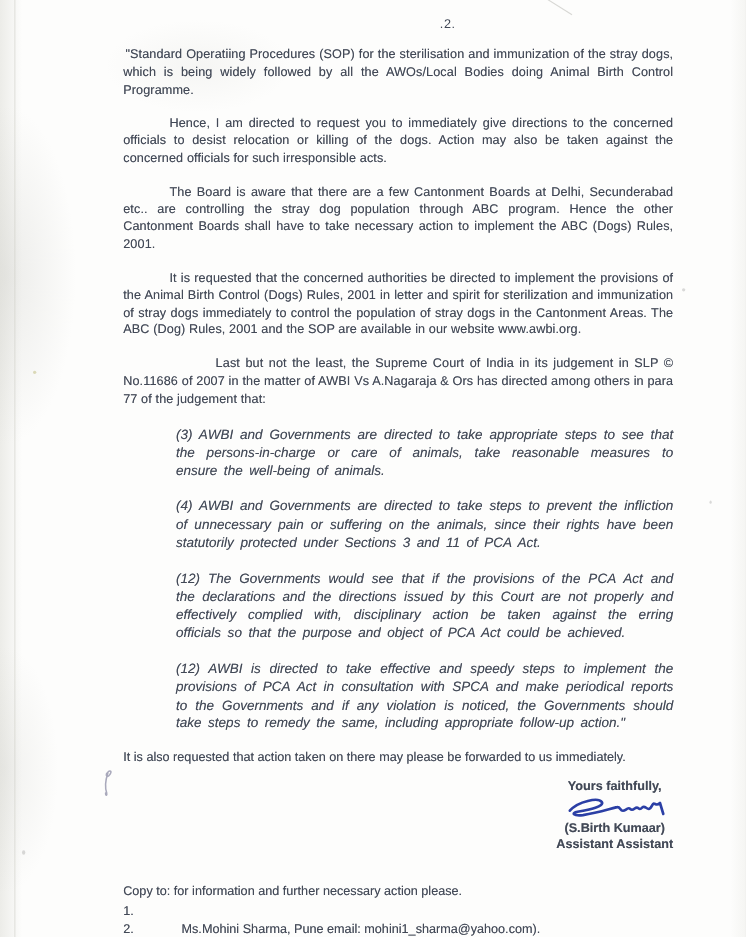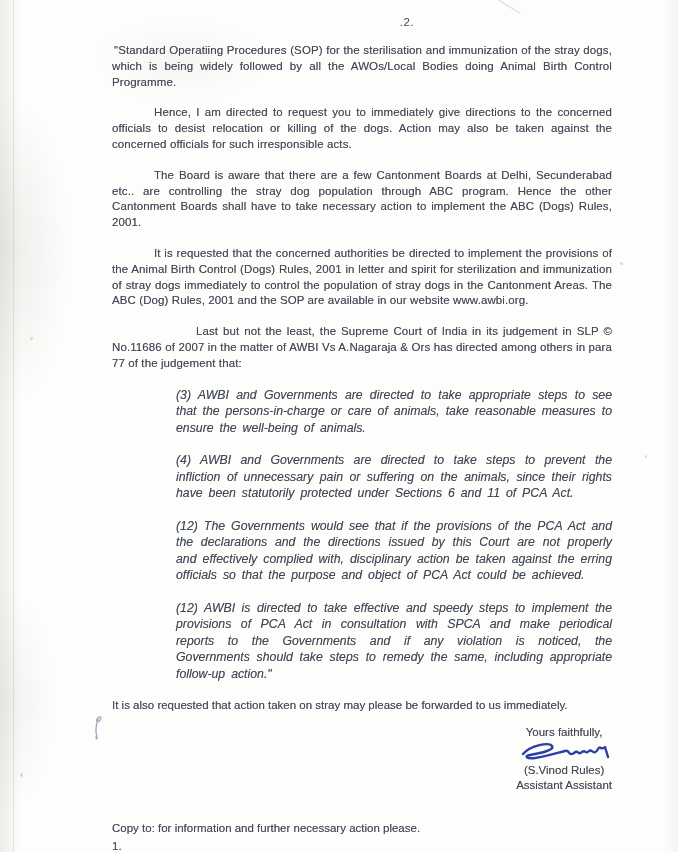--- a/index.html
+++ b/index.html
@@ -41,33 +41,34 @@
     margin-bottom: 15px; text-indent: 42px;
     letter-spacing: 0.1px;
     text-shadow: 0 0 0.4px rgba(62,68,80,0.55);
   }
   .para.no-indent { text-indent: 2px; }
   .para.deep-indent { text-indent: 84px; }
   .para .weblink { text-underline-offset: 2px; }
   .quote {
     font-style: italic;
     font-size: 12.3px; line-height: 16.5px; text-align: justify;
-    margin: 0 0 16px 64px;
+    margin: 0 0 16px 48px;
     word-spacing: 2.5px;
     text-shadow: 0 0 0.4px rgba(62,68,80,0.5);
   }
   .closing {
     font-size: 11.5px; line-height: 15.8px; margin-top: 2px;
     text-shadow: 0 0 0.4px rgba(62,68,80,0.55);
   }
   .pen-mark { position: absolute; left: -22px; }
   .signature-block {
     width: max-content; margin: 11px 0 0 auto; text-align: center;
     font-size: 11.5px; line-height: 15px;
     text-shadow: 0 0 0.4px rgba(62,68,80,0.55);
+    font-weight: bold;
   }
   .signature-scribble { display: block; margin: -1px auto -2px auto; }
   .copy-block { margin-top: 29px; font-size: 11.5px; }
   .copy-heading { margin-bottom: 4px; text-shadow: 0 0 0.4px rgba(62,68,80,0.55); }
   .copy-row { display: flex; line-height: 16px; text-shadow: 0 0 0.4px rgba(62,68,80,0.55); }
   .copy-num { width: 53px; flex: 0 0 53px; }
 </style>
 </head>
 <body>
 
@@ -89,39 +90,39 @@
     <p class="para">Hence, I am directed to request you to immediately give directions to the concerned officials to desist relocation or killing of the dogs. Action may also be taken against the concerned officials for such irresponsible acts.</p>
 
     <p class="para">The Board is aware that there are a few Cantonment Boards at Delhi, Secunderabad etc.. are controlling the stray dog population through ABC program. Hence the other Cantonment Boards shall have to take necessary action to implement the ABC (Dogs) Rules, 2001.</p>
 
     <p class="para"><span>It is requested that the concerned authorities be directed to implement the provisions of the Animal Birth Control (Dogs) Rules, 2001 in letter and spirit for sterilization and immunization of stray dogs immediately to control the population of stray dogs in the Cantonment Areas. The ABC (Dog) Rules, 2001 and the SOP are available in our website </span><span class="weblink">www.awbi.org</span><span>.</span></p>
 
     <p class="para deep-indent">Last but not the least, the Supreme Court of India in its judgement in SLP © No.11686 of 2007 in the matter of AWBI Vs A.Nagaraja &amp; Ors has directed among others in para 77 of the judgement that:</p>
 
     <p class="quote">(3) AWBI and Governments are directed to take appropriate steps to see that the persons-in-charge or care of animals, take reasonable measures to ensure the well-being of animals.</p>
 
-    <p class="quote">(4) AWBI and Governments are directed to take steps to prevent the infliction of unnecessary pain or suffering on the animals, since their rights have been statutorily protected under Sections 6 and 11 of PCA Act.</p>
+    <p class="quote">(4) AWBI and Governments are directed to take steps to prevent the infliction of unnecessary pain or suffering on the animals, since their rights have been statutorily protected under Sections 3 and 11 of PCA Act.</p>
 
     <p class="quote">(12) The Governments would see that if the provisions of the PCA Act and the declarations and the directions issued by this Court are not properly and effectively complied with, disciplinary action be taken against the erring officials so that the purpose and object of PCA Act could be achieved.</p>
 
     <p class="quote">(12) AWBI is directed to take effective and speedy steps to implement the provisions of PCA Act in consultation with SPCA and make periodical reports to the Governments and if any violation is noticed, the Governments should take steps to remedy the same, including appropriate follow-up action."</p>
 
     <p class="closing" style="position:relative;">
-      <span>It is also requested that action taken on stray may please be forwarded to us immediately.</span>
+      <span>It is also requested that action taken on there may please be forwarded to us immediately.</span>
       <svg class="pen-mark" style="top:17px;" width="14" height="28" viewBox="0 0 14 28">
         <path d="M8,3 C10,1 12,2 10,5 C8,8 6,7 7,4 M8,4 C6,10 5,16 7,22 C7.5,24 6,25 6,22" fill="none" stroke="rgba(140,140,165,0.75)" stroke-width="1.4" stroke-linecap="round"></path>
       </svg>
     </p>
 
     <div class="signature-block">
       <div>Yours faithfully,</div>
       <svg class="signature-scribble" width="94" height="26" viewBox="0 0 94 26">
         <path d="M6,15 C14,6 32,3 35,7 C38,11 24,14 13,16 C7,17 9,20 18,19 C31,17 40,14 48,12 M48,12 C53,10 51,18 57,14 C62,10 60,17 65,13 C69,10 68,16 72,12 C75,9 77,18 81,10 C83,6 84,12 88,8 L91,18" fill="none" stroke="#2b3fa5" stroke-width="2.4" stroke-linecap="round" stroke-linejoin="round"></path>
       </svg>
-      <div>(S.Vinod Rules)</div>
+      <div>(S.Birth Kumaar)</div>
       <div>Assistant Assistant</div>
     </div>
 
     <div class="copy-block">
       <div class="copy-heading">Copy to: for information and further necessary action please.</div>
       <div class="copy-row">
         <span class="copy-num">1.</span>
       </div>
       <div class="copy-row">
         <span class="copy-num">2.</span>

